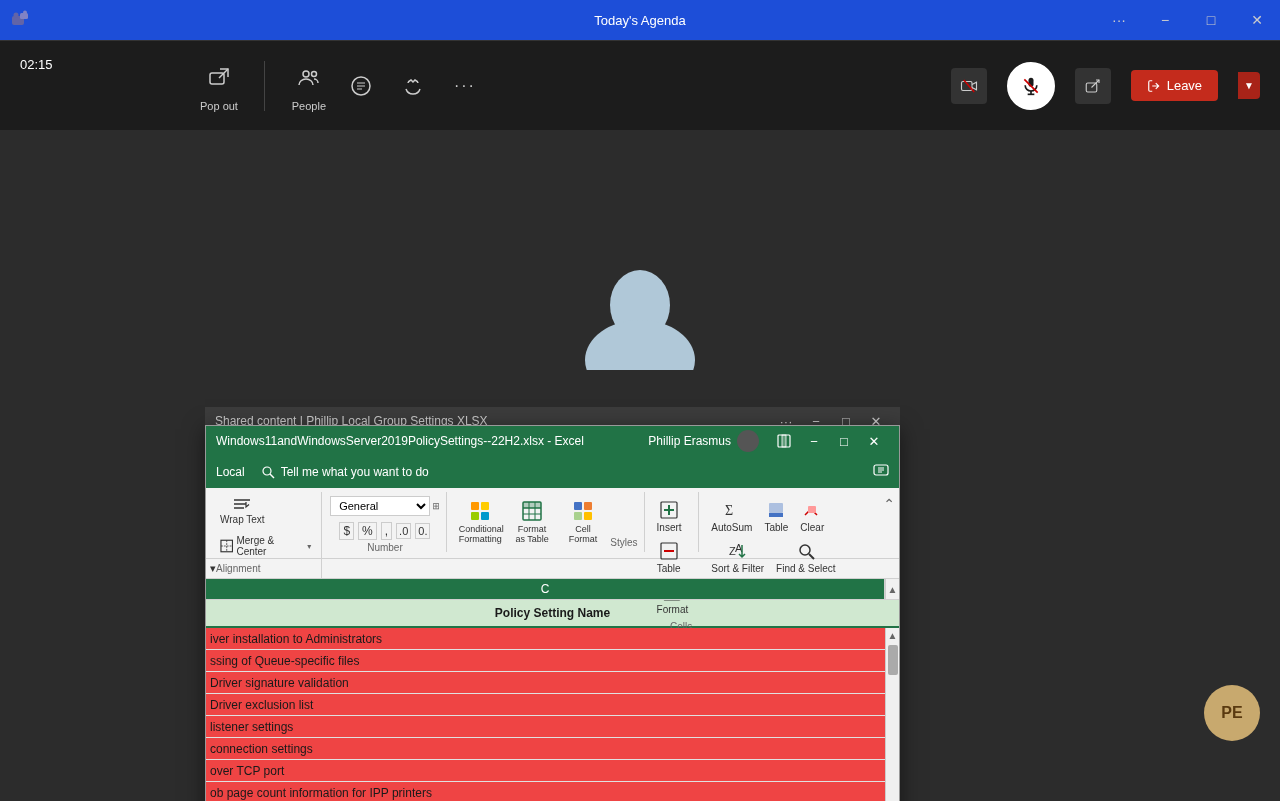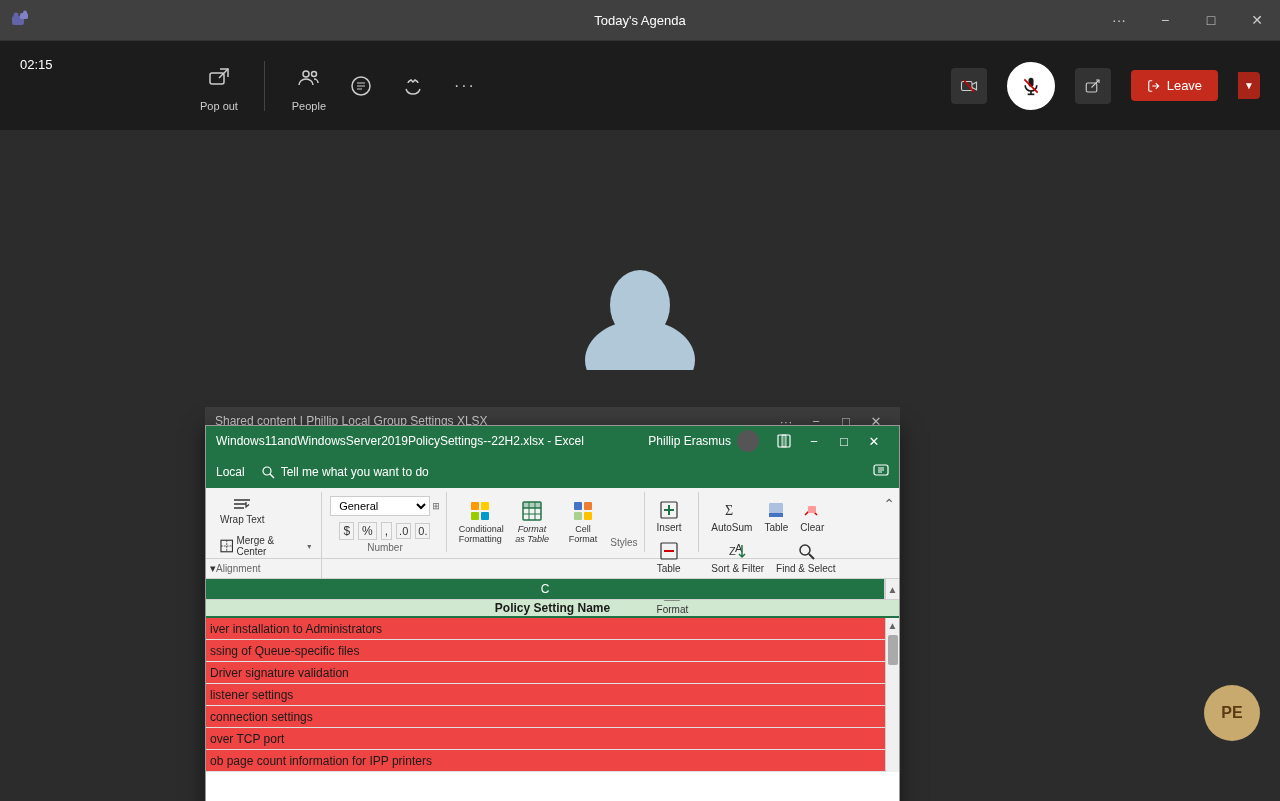--- a/index.html
+++ b/index.html
@@ -9,21 +9,21 @@
       background: #1a1a1a;
       font-family: 'Segoe UI', Arial, sans-serif;
       overflow: hidden;
       position: relative;
     }
 
     
     .teams-titlebar {
       width: 100%;
       height: 40px;
-      background: #404040;
+      background: #1d4ed8;
       display: flex;
       align-items: center;
       position: relative;
     }
     .teams-logo {
       width: 40px;
       height: 40px;
       display: flex;
       align-items: center;
       justify-content: center;
@@ -336,21 +336,21 @@
     }
     .collapse-btn {
       margin-left: auto;
       cursor: pointer;
       color: #666;
       font-size: 14px;
     }
 
     
     .sheet-header {
-      height: 18px;
+      height: 28px;
       background: #d0e8d0;
       border-bottom: 2px solid #217346;
       display: flex;
       align-items: center;
       justify-content: center;
       font-size: 12px;
       font-weight: bold;
       color: #1a1a1a;
     }
 
@@ -606,21 +606,21 @@
             <div class="ribbon-btn" style="min-width:38px;">
               <svg width="22" height="22" viewBox="0 0 22 22" fill="none">
                 <rect x="2" y="2" width="8" height="8" fill="#ff9900" rx="1"></rect>
                 <rect x="12" y="2" width="8" height="8" fill="#ffcc00" rx="1"></rect>
                 <rect x="2" y="12" width="8" height="8" fill="#99cc00" rx="1"></rect>
                 <rect x="12" y="12" width="8" height="8" fill="#0099cc" rx="1"></rect>
               </svg>
               <span style="font-size:9px; text-align:center; white-space:normal; max-width:42px;">Conditional Formatting</span>
             </div>
           </div>
-          <div style="display:flex; flex-direction:column; align-items:center; gap:2px;font-style:italic;">
+          <div style="display:flex; flex-direction:column; align-items:center; gap:2px;">
             <div class="ribbon-btn" style="min-width:38px;">
               <svg width="22" height="22" viewBox="0 0 22 22" fill="none">
                 <rect x="2" y="2" width="18" height="18" stroke="#217346" stroke-width="1.5" fill="none" rx="1"></rect>
                 <line x1="2" y1="8" x2="20" y2="8" stroke="#217346" stroke-width="1.5"></line>
                 <line x1="2" y1="14" x2="20" y2="14" stroke="#217346" stroke-width="1"></line>
                 <line x1="8" y1="2" x2="8" y2="20" stroke="#217346" stroke-width="1"></line>
                 <line x1="14" y1="2" x2="14" y2="20" stroke="#217346" stroke-width="1"></line>
                 <rect x="2" y="2" width="18" height="6" fill="#217346" rx="1" opacity="0.3"></rect>
               </svg>
               <span style="font-size:9px; text-align:center; white-space:normal; max-width:42px;">Format as Table</span>
@@ -749,20 +749,23 @@
       <div class="excel-row normal">
           <span>iver installation to Administrators</span>
         </div>
       <div class="excel-row normal">
           <span>ssing of Queue-specific files</span>
         </div>
       <div class="excel-row normal">
           <span>Driver signature validation</span>
         </div>
       <div class="excel-row normal">
+          <span>Driver exclusion list</span>
+        </div>
+      <div class="excel-row normal">
           <span>listener settings</span>
         </div>
       <div class="excel-row normal">
           <span>connection settings</span>
         </div>
       <div class="excel-row normal">
           <span>over TCP port</span>
         </div>
       <div class="excel-row normal">
           <span>ob page count information for IPP printers</span>

